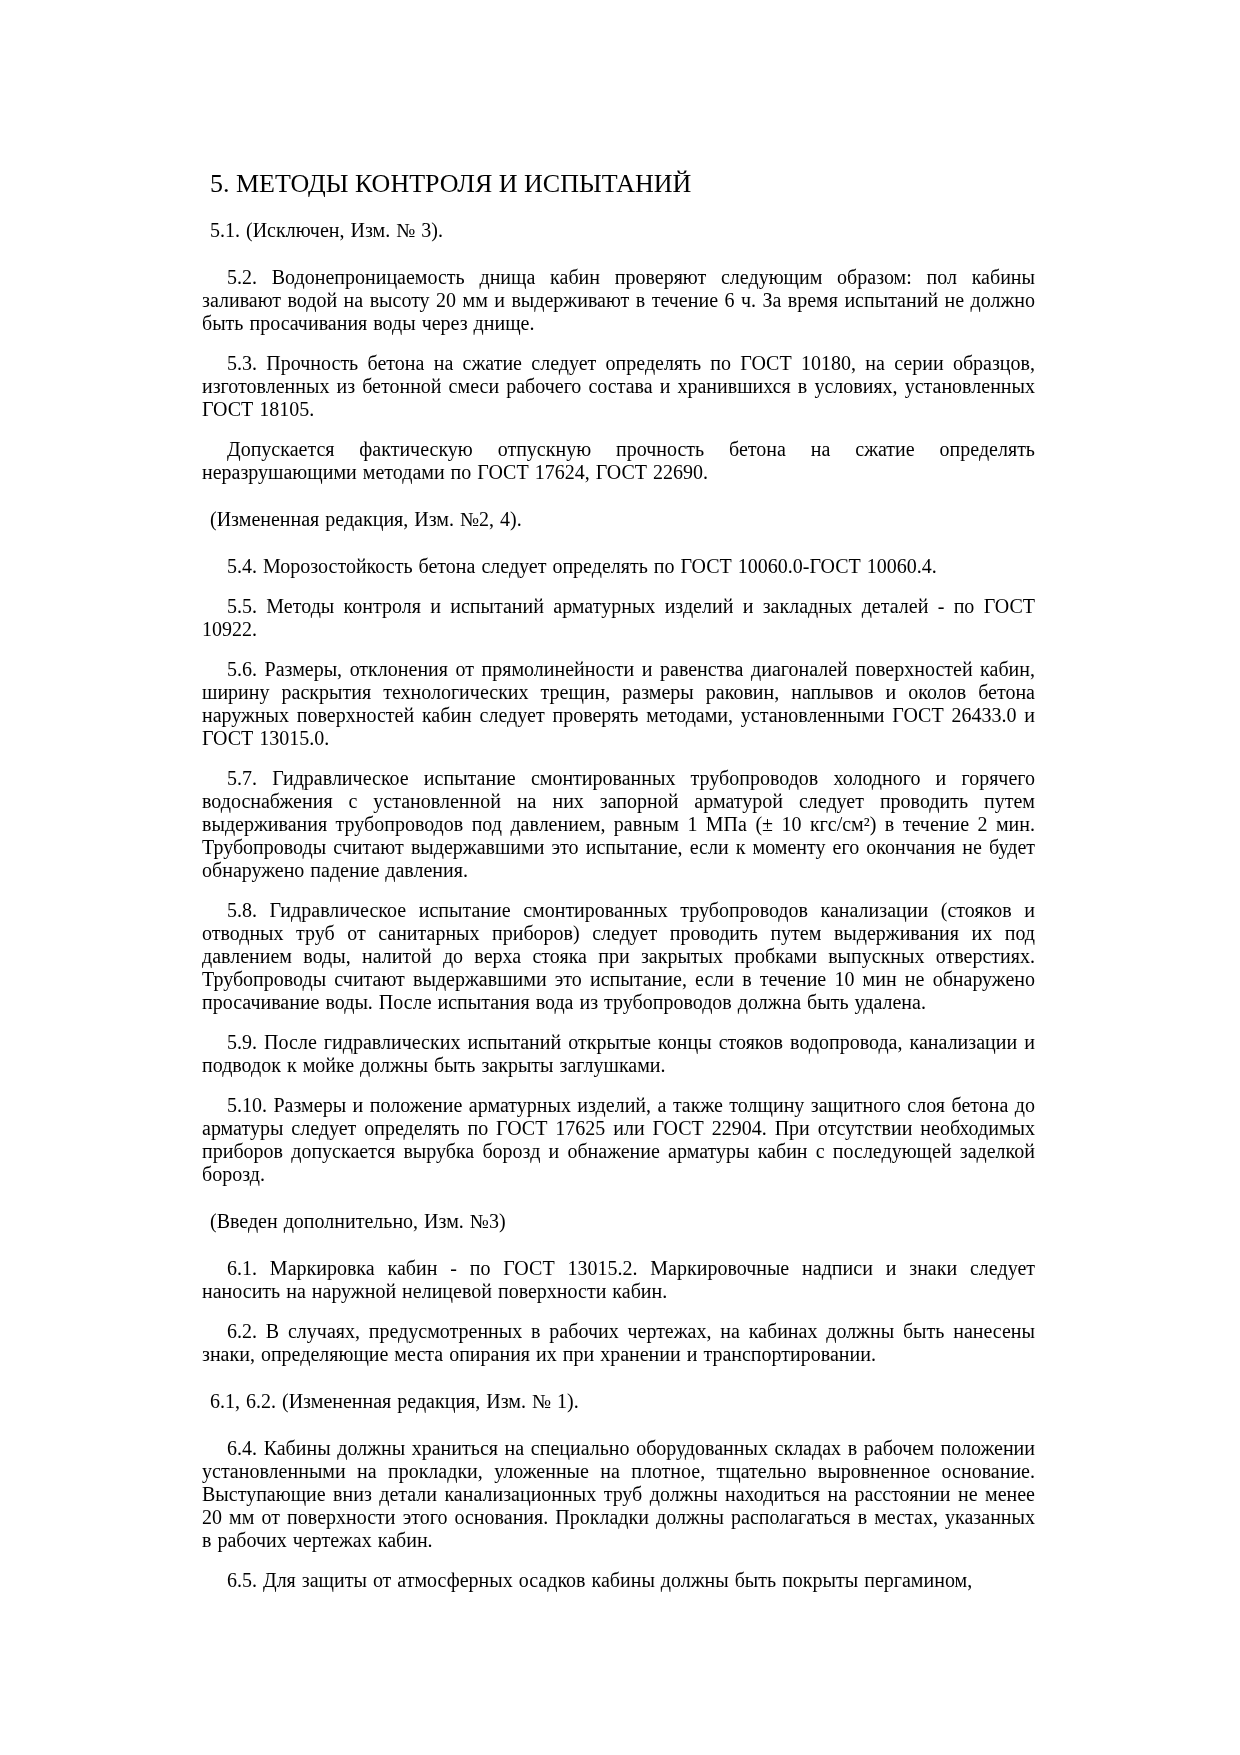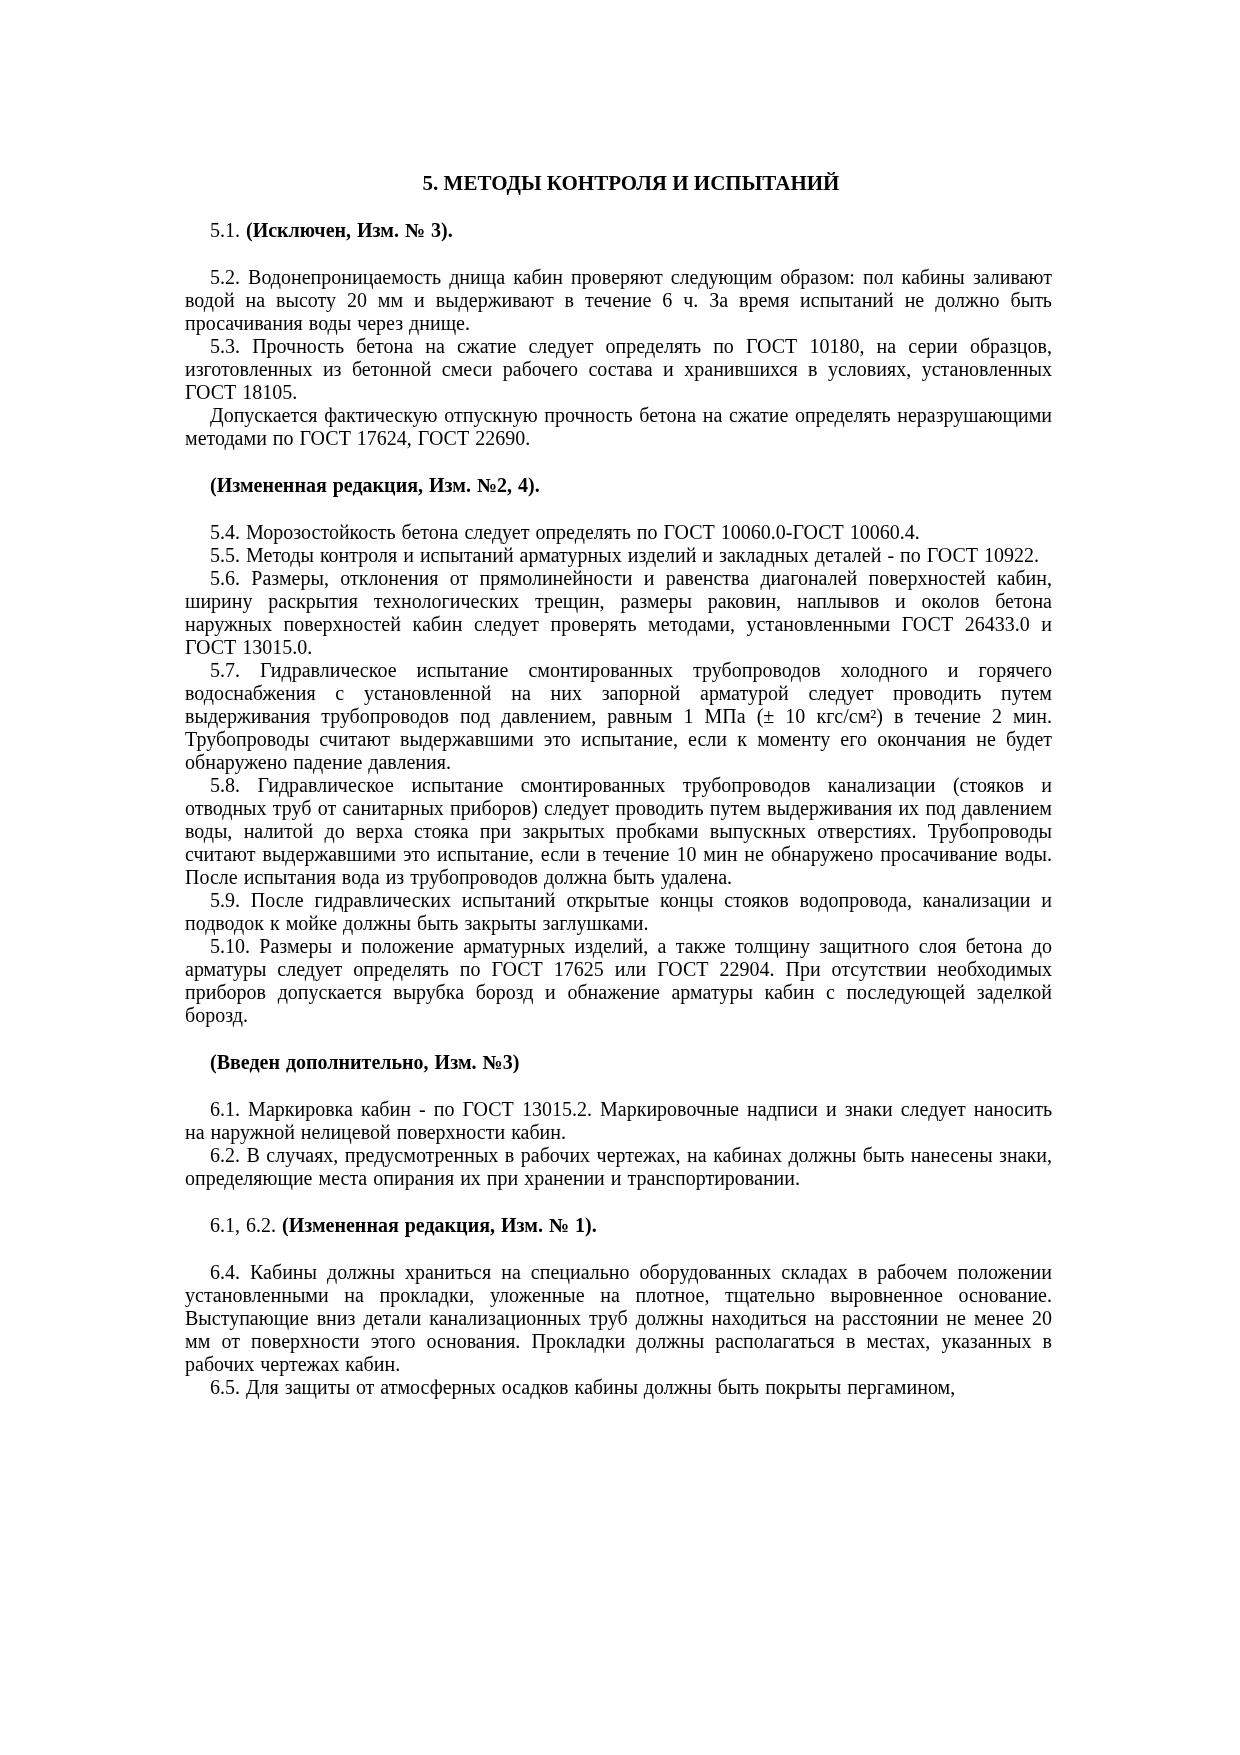--- a/index.html
+++ b/index.html
@@ -15,40 +15,39 @@
     overflow: hidden;
   }
   .page {
     box-sizing: border-box;
     width: 1240px;
     height: 1755px;
     padding: 172px 188px 0 185px;
     background: #ffffff;
   }
   .section-title {
-    font-size: 21px;
+    font-size: 26px;
     line-height: 23px;
-    font-weight: bold;
-    text-align: center;
+    font-weight: normal;
     text-indent: 25px;
     margin: 0 0 24px 0;
   }
   .section-title.mid {
     margin: 24px 0;
   }
   .para {
     font-size: 20px;
     line-height: 23px;
     text-align: justify;
     text-indent: 25px;
-    margin: 0;
+    margin: 17px;
     word-spacing: 1px;
   }
   .para .bold, .amendment {
-    font-weight: bold;
+    font-weight: normal;
   }
   .spaced {
     margin: 24px 0;
   }
 </style>
 </head>
 <body>
 
 <div class="page">
 

